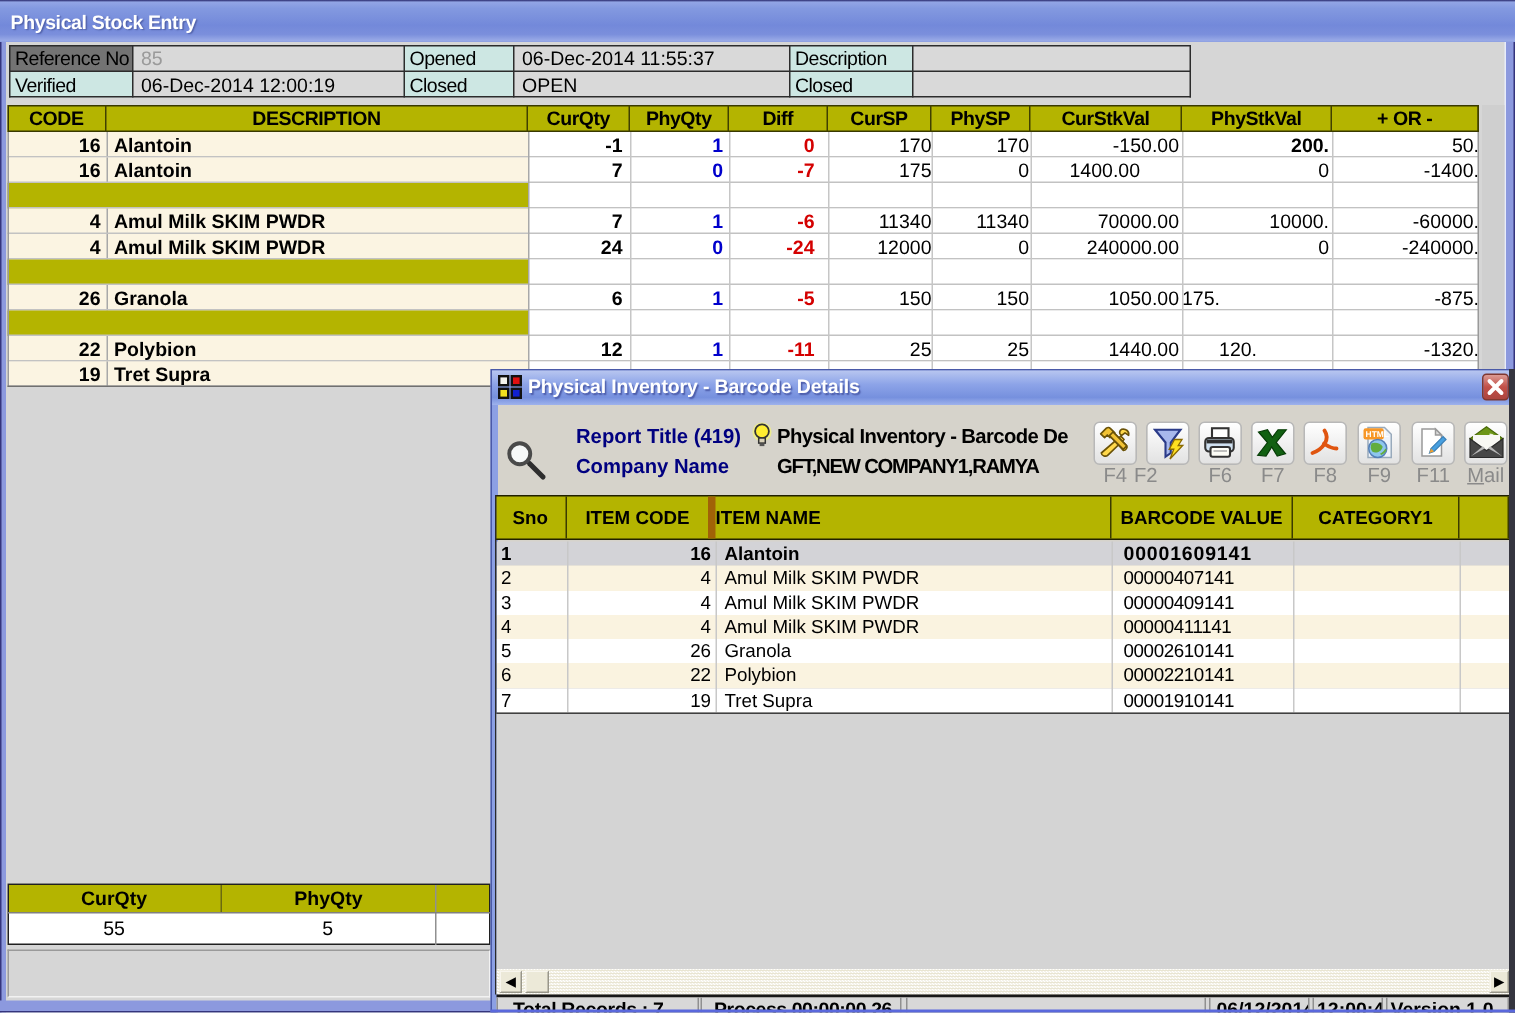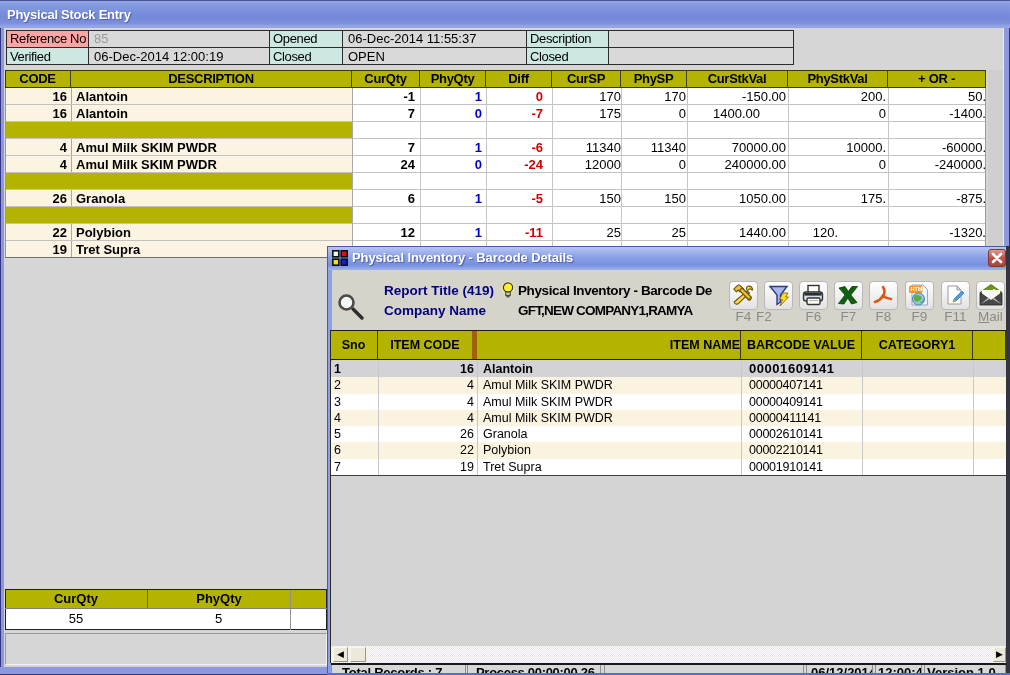--- a/index.html
+++ b/index.html
@@ -5,21 +5,21 @@
   font-family:"Liberation Sans",sans-serif;background:#d6d6d6;}
 div{position:absolute;box-sizing:border-box;}
 .t{white-space:nowrap;}
 </style></head><body>
 <div style="left:0px;top:0px;width:1010px;height:28px;background:linear-gradient(#26266a,#92a5e5 5%,#8399e0 20%,#7389da 60%,#7b8fdc 82%,#98a9e6 96%,#8d9fe2);"></div>
 <div class="t" style="left:7px;top:7px;width:400px;height:18px;color:#fff;font-size:13px;font-weight:bold;line-height:16px;letter-spacing:-0.25px;text-shadow:1px 1px 1px #5060a8;">Physical Stock Entry</div>
 <div style="left:0px;top:28px;width:4px;height:647px;background:#8c99de;border-left:1px solid #34347c;"></div>
 <div style="left:1003px;top:28px;width:1px;height:647px;background:#e8ecfa;"></div>
 <div style="left:1004px;top:28px;width:6px;height:647px;background:#8c99de;border-right:1px solid #34347c;"></div>
 <div style="left:0px;top:667px;width:1010px;height:8px;background:#8c99de;border-bottom:1px solid #34347c;"></div>
-<div class="t" style="left:6px;top:30px;width:82px;height:18px;background:#fca5a5;letter-spacing:-0.35px;font-size:13px;line-height:18px;padding-left:4px;">Reference No</div>
+<div class="t" style="left:6px;top:30px;width:82px;height:18px;background:#737373;letter-spacing:-0.35px;font-size:13px;line-height:18px;padding-left:4px;">Reference No</div>
 <div class="t" style="left:88px;top:30px;width:181px;height:18px;background:#d9d9d9;color:#9a9a9a;font-size:13px;line-height:18px;padding-left:6px;">85</div>
 <div class="t" style="left:269px;top:30px;width:73px;height:18px;background:#cde7e3;letter-spacing:-0.35px;font-size:13px;line-height:18px;padding-left:4px;">Opened</div>
 <div class="t" style="left:342px;top:30px;width:184px;height:18px;background:#d9d9d9;color:#000;font-size:13px;line-height:18px;padding-left:6px;">06-Dec-2014 11:55:37</div>
 <div class="t" style="left:526px;top:30px;width:82px;height:18px;background:#cde7e3;letter-spacing:-0.35px;font-size:13px;line-height:18px;padding-left:4px;">Description</div>
 <div class="t" style="left:608px;top:30px;width:185px;height:18px;background:#d9d9d9;color:#000;font-size:13px;line-height:18px;padding-left:6px;"></div>
 <div class="t" style="left:6px;top:48px;width:82px;height:17px;background:#cde7e3;letter-spacing:-0.35px;font-size:13px;line-height:17px;padding-left:4px;">Verified</div>
 <div class="t" style="left:88px;top:48px;width:181px;height:17px;background:#d9d9d9;color:#000;font-size:13px;line-height:17px;padding-left:6px;">06-Dec-2014 12:00:19</div>
 <div class="t" style="left:269px;top:48px;width:73px;height:17px;background:#cde7e3;letter-spacing:-0.35px;font-size:13px;line-height:17px;padding-left:4px;">Closed</div>
 <div class="t" style="left:342px;top:48px;width:184px;height:17px;background:#d9d9d9;color:#000;font-size:13px;line-height:17px;padding-left:6px;">OPEN</div>
 <div class="t" style="left:526px;top:48px;width:82px;height:17px;background:#cde7e3;letter-spacing:-0.35px;font-size:13px;line-height:17px;padding-left:4px;">Closed</div>
@@ -49,21 +49,21 @@
 <div style="left:352px;top:88px;width:634px;height:17px;background:#fff;"></div>
 <div style="left:71px;top:88px;width:1px;height:17px;background:#a8a8a8;"></div>
 <div class="t" style="left:5px;top:88px;width:62px;height:17px;font-size:13px;font-weight:bold;line-height:17px;text-align:right;">16</div>
 <div class="t" style="left:76px;top:88px;width:276px;height:17px;font-size:13px;font-weight:bold;line-height:17px;">Alantoin</div>
 <div class="t" style="left:352px;top:88px;width:63px;height:17px;font-size:13px;font-weight:bold;color:#000;line-height:17px;text-align:right;">-1</div>
 <div class="t" style="left:420px;top:88px;width:62px;height:17px;font-size:13px;font-weight:bold;color:#0000cc;line-height:17px;text-align:right;">1</div>
 <div class="t" style="left:486px;top:88px;width:57px;height:17px;font-size:13px;font-weight:bold;color:#d40000;line-height:17px;text-align:right;">0</div>
 <div class="t" style="left:552px;top:88px;width:69px;height:17px;font-size:13px;font-weight:normal;color:#000;line-height:17px;text-align:right;">170</div>
 <div class="t" style="left:621px;top:88px;width:65px;height:17px;font-size:13px;font-weight:normal;color:#000;line-height:17px;text-align:right;">170</div>
 <div class="t" style="left:687px;top:88px;width:99px;height:17px;font-size:13px;font-weight:normal;color:#000;line-height:17px;text-align:right;">-150.00</div>
-<div class="t" style="left:788px;top:88px;width:98px;height:17px;font-size:13px;font-weight:normal;color:#000;line-height:17px;text-align:right;">200.</div>
+<div class="t" style="left:788px;top:88px;width:98px;height:17px;font-size:13px;font-weight:bold;color:#000;line-height:17px;text-align:right;">200.</div>
 <div class="t" style="left:888px;top:88px;width:98px;height:17px;font-size:13px;font-weight:normal;color:#000;line-height:17px;text-align:right;">50.</div>
 <div style="left:5px;top:104px;width:981px;height:1px;background:#c2c2c2;"></div>
 <div style="left:5px;top:105px;width:347px;height:17px;background:#fbf4e2;"></div>
 <div style="left:352px;top:105px;width:634px;height:17px;background:#fff;"></div>
 <div style="left:71px;top:105px;width:1px;height:17px;background:#a8a8a8;"></div>
 <div class="t" style="left:5px;top:105px;width:62px;height:17px;font-size:13px;font-weight:bold;line-height:17px;text-align:right;">16</div>
 <div class="t" style="left:76px;top:105px;width:276px;height:17px;font-size:13px;font-weight:bold;line-height:17px;">Alantoin</div>
 <div class="t" style="left:352px;top:105px;width:63px;height:17px;font-size:13px;font-weight:bold;color:#000;line-height:17px;text-align:right;">7</div>
 <div class="t" style="left:420px;top:105px;width:62px;height:17px;font-size:13px;font-weight:bold;color:#0000cc;line-height:17px;text-align:right;">0</div>
 <div class="t" style="left:486px;top:105px;width:57px;height:17px;font-size:13px;font-weight:bold;color:#d40000;line-height:17px;text-align:right;">-7</div>
@@ -111,21 +111,21 @@
 <div style="left:352px;top:190px;width:634px;height:17px;background:#fff;"></div>
 <div style="left:71px;top:190px;width:1px;height:17px;background:#a8a8a8;"></div>
 <div class="t" style="left:5px;top:190px;width:62px;height:17px;font-size:13px;font-weight:bold;line-height:17px;text-align:right;">26</div>
 <div class="t" style="left:76px;top:190px;width:276px;height:17px;font-size:13px;font-weight:bold;line-height:17px;">Granola</div>
 <div class="t" style="left:352px;top:190px;width:63px;height:17px;font-size:13px;font-weight:bold;color:#000;line-height:17px;text-align:right;">6</div>
 <div class="t" style="left:420px;top:190px;width:62px;height:17px;font-size:13px;font-weight:bold;color:#0000cc;line-height:17px;text-align:right;">1</div>
 <div class="t" style="left:486px;top:190px;width:57px;height:17px;font-size:13px;font-weight:bold;color:#d40000;line-height:17px;text-align:right;">-5</div>
 <div class="t" style="left:552px;top:190px;width:69px;height:17px;font-size:13px;font-weight:normal;color:#000;line-height:17px;text-align:right;">150</div>
 <div class="t" style="left:621px;top:190px;width:65px;height:17px;font-size:13px;font-weight:normal;color:#000;line-height:17px;text-align:right;">150</div>
 <div class="t" style="left:687px;top:190px;width:99px;height:17px;font-size:13px;font-weight:normal;color:#000;line-height:17px;text-align:right;">1050.00</div>
-<div class="t" style="left:788px;top:190px;width:98px;height:17px;font-size:13px;font-weight:normal;color:#000;line-height:17px;text-align:right;">175.</div>
+<div class="t" style="left:788px;top:190px;width:98px;height:17px;font-size:13px;font-weight:normal;color:#000;line-height:17px;text-align:left;">175.</div>
 <div class="t" style="left:888px;top:190px;width:98px;height:17px;font-size:13px;font-weight:normal;color:#000;line-height:17px;text-align:right;">-875.</div>
 <div style="left:5px;top:206px;width:981px;height:1px;background:#c2c2c2;"></div>
 <div style="left:5px;top:207px;width:347px;height:17px;background:#b4b400;"></div>
 <div style="left:352px;top:207px;width:634px;height:17px;background:#fff;"></div>
 <div style="left:5px;top:223px;width:981px;height:1px;background:#c2c2c2;"></div>
 <div style="left:5px;top:224px;width:347px;height:17px;background:#fbf4e2;"></div>
 <div style="left:352px;top:224px;width:634px;height:17px;background:#fff;"></div>
 <div style="left:71px;top:224px;width:1px;height:17px;background:#a8a8a8;"></div>
 <div class="t" style="left:5px;top:224px;width:62px;height:17px;font-size:13px;font-weight:bold;line-height:17px;text-align:right;">22</div>
 <div class="t" style="left:76px;top:224px;width:276px;height:17px;font-size:13px;font-weight:bold;line-height:17px;">Polybion</div>
@@ -266,21 +266,21 @@
       <path d="M15 6 C18 6 19 8 18 10 L15 11 Z" fill="#fff" opacity="0.85"></path>
       <path d="M4 7 L22 7 L22 16 L4 16 Z" fill="#f8f8f4"></path>
       <path d="M2 9.5 L13 17.5 L24 9.5 L24 22 L2 22 Z" fill="#474747" stroke="#2a2a2a" stroke-width="0.8"></path>
       <path d="M2.6 21.2 L10.5 14.5 L12 15.8 Z" fill="#b8b8b8"></path>
       <path d="M23.4 21.2 L15.5 14.5 L14 15.8 Z" fill="#b8b8b8"></path>
     </svg></div>
 <div class="t" style="left:968px;top:310px;width:45px;height:14px;color:#8a8a8a;font-size:13.5px;line-height:14px;text-align:center;"><span style="text-decoration:underline;">M</span>ail</div>
 <div style="left:330px;top:330px;width:676px;height:30px;background:#b4b400;border-top:1px solid #202000;border-bottom:1px solid #202000;"></div>
 <div class="t" style="left:330px;top:331px;width:48px;height:28px;font-size:12.5px;font-weight:bold;line-height:28px;text-align:center;border-right:1px solid #3a3a00;">Sno</div>
 <div class="t" style="left:378px;top:331px;width:99px;height:28px;font-size:12.5px;font-weight:bold;line-height:28px;text-align:center;border-right:5px solid #a16207;">ITEM CODE</div>
-<div class="t" style="left:477px;top:331px;width:264px;height:28px;font-size:12.5px;font-weight:bold;line-height:28px;text-align:right;border-right:1px solid #3a3a00;">ITEM NAME</div>
+<div class="t" style="left:477px;top:331px;width:264px;height:28px;font-size:12.5px;font-weight:bold;line-height:28px;text-align:left;border-right:1px solid #3a3a00;">ITEM NAME</div>
 <div class="t" style="left:741px;top:331px;width:121px;height:28px;font-size:12.5px;font-weight:bold;line-height:28px;text-align:center;border-right:1px solid #3a3a00;">BARCODE VALUE</div>
 <div class="t" style="left:862px;top:331px;width:111px;height:28px;font-size:12.5px;font-weight:bold;line-height:28px;text-align:center;border-right:1px solid #3a3a00;">CATEGORY1</div>
 <div class="t" style="left:973px;top:331px;width:33px;height:28px;font-size:12.5px;font-weight:bold;line-height:28px;text-align:center;border-right:1px solid #3a3a00;"></div>
 <div style="left:331px;top:361px;width:675px;height:16px;background:#d3d3d7;"></div>
 <div class="t" style="left:334px;top:361px;width:40px;height:16px;font-size:12.5px;font-weight:bold;line-height:16px;">1</div>
 <div class="t" style="left:378px;top:361px;width:96px;height:16px;font-size:12.5px;font-weight:bold;line-height:16px;text-align:right;">16</div>
 <div class="t" style="left:483px;top:361px;width:250px;height:16px;font-size:12.5px;font-weight:bold;line-height:16px;">Alantoin</div>
 <div class="t" style="left:749px;top:361px;width:120px;height:16px;font-size:13px;font-weight:bold;line-height:16px;letter-spacing:0.55px;">00001609141</div>
 <div style="left:331px;top:377px;width:675px;height:1px;background:#cccccc;"></div>
 <div style="left:331px;top:377px;width:675px;height:17px;background:#faf3e0;"></div>

